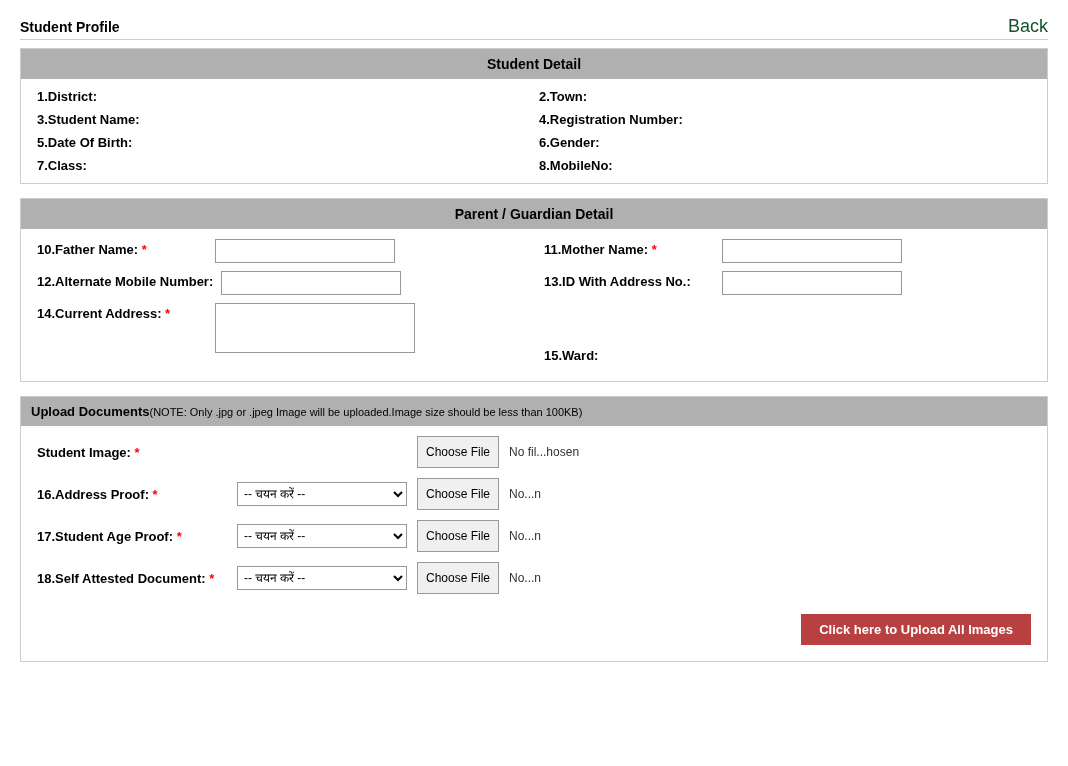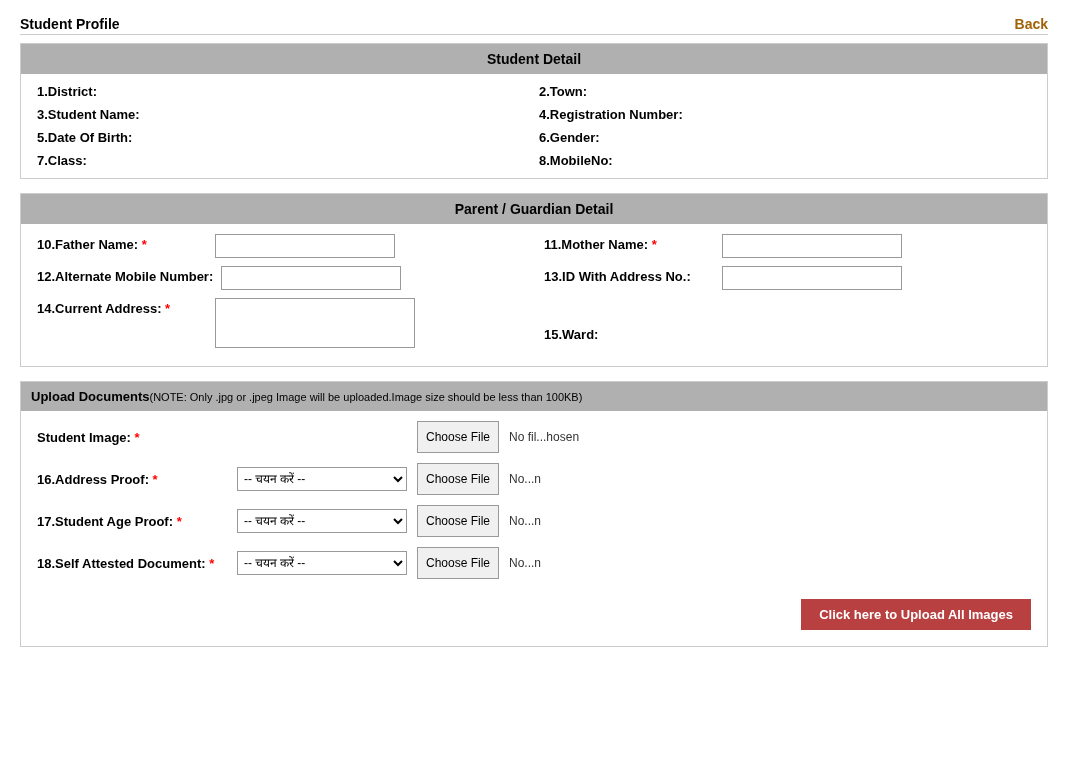--- a/index.html
+++ b/index.html
@@ -20,24 +20,24 @@
       align-items: center;
       padding: 6px 0 2px 0;
       border-bottom: 1px solid #ccc;
       margin-bottom: 8px;
     }
     .top-bar-title {
       font-weight: bold;
       font-size: 14px;
     }
     .top-bar-back {
-      font-weight: bold;
-      font-size: 14px;
+      font-weight: normal;
+      font-size: 18px;
       cursor: pointer;
-      color: #a16207;
+      color: #14532d;
     }
     .section-box {
       border: 1px solid #ccc;
       margin-bottom: 14px;
     }
     .section-header-row {
       background: #b0b0b0;
       text-align: center;
       font-weight: bold;
       font-size: 14px;
@@ -243,21 +243,21 @@
           <div class="parent-col-row">
             <span class="col-label">11.Mother Name: <span class="required">*</span></span>
             <input class="col-input" type="text" value="" style="">
           </div>
 
           <div class="parent-col-row">
             <span class="col-label">13.ID With Address No.:</span>
             <input class="col-input" type="text" value="" style="">
           </div>
 
-          <div class="parent-col-row" style="margin-top: 34px;">
+          <div class="parent-col-row" style="margin-top: 50px;">
             <span class="col-label">15.Ward:</span>
           </div>
         </div>
       </div>
     </div>
   </div>
 
   <div class="section-box">
     <div class="upload-header-row">
       <span>Upload Documents</span>

